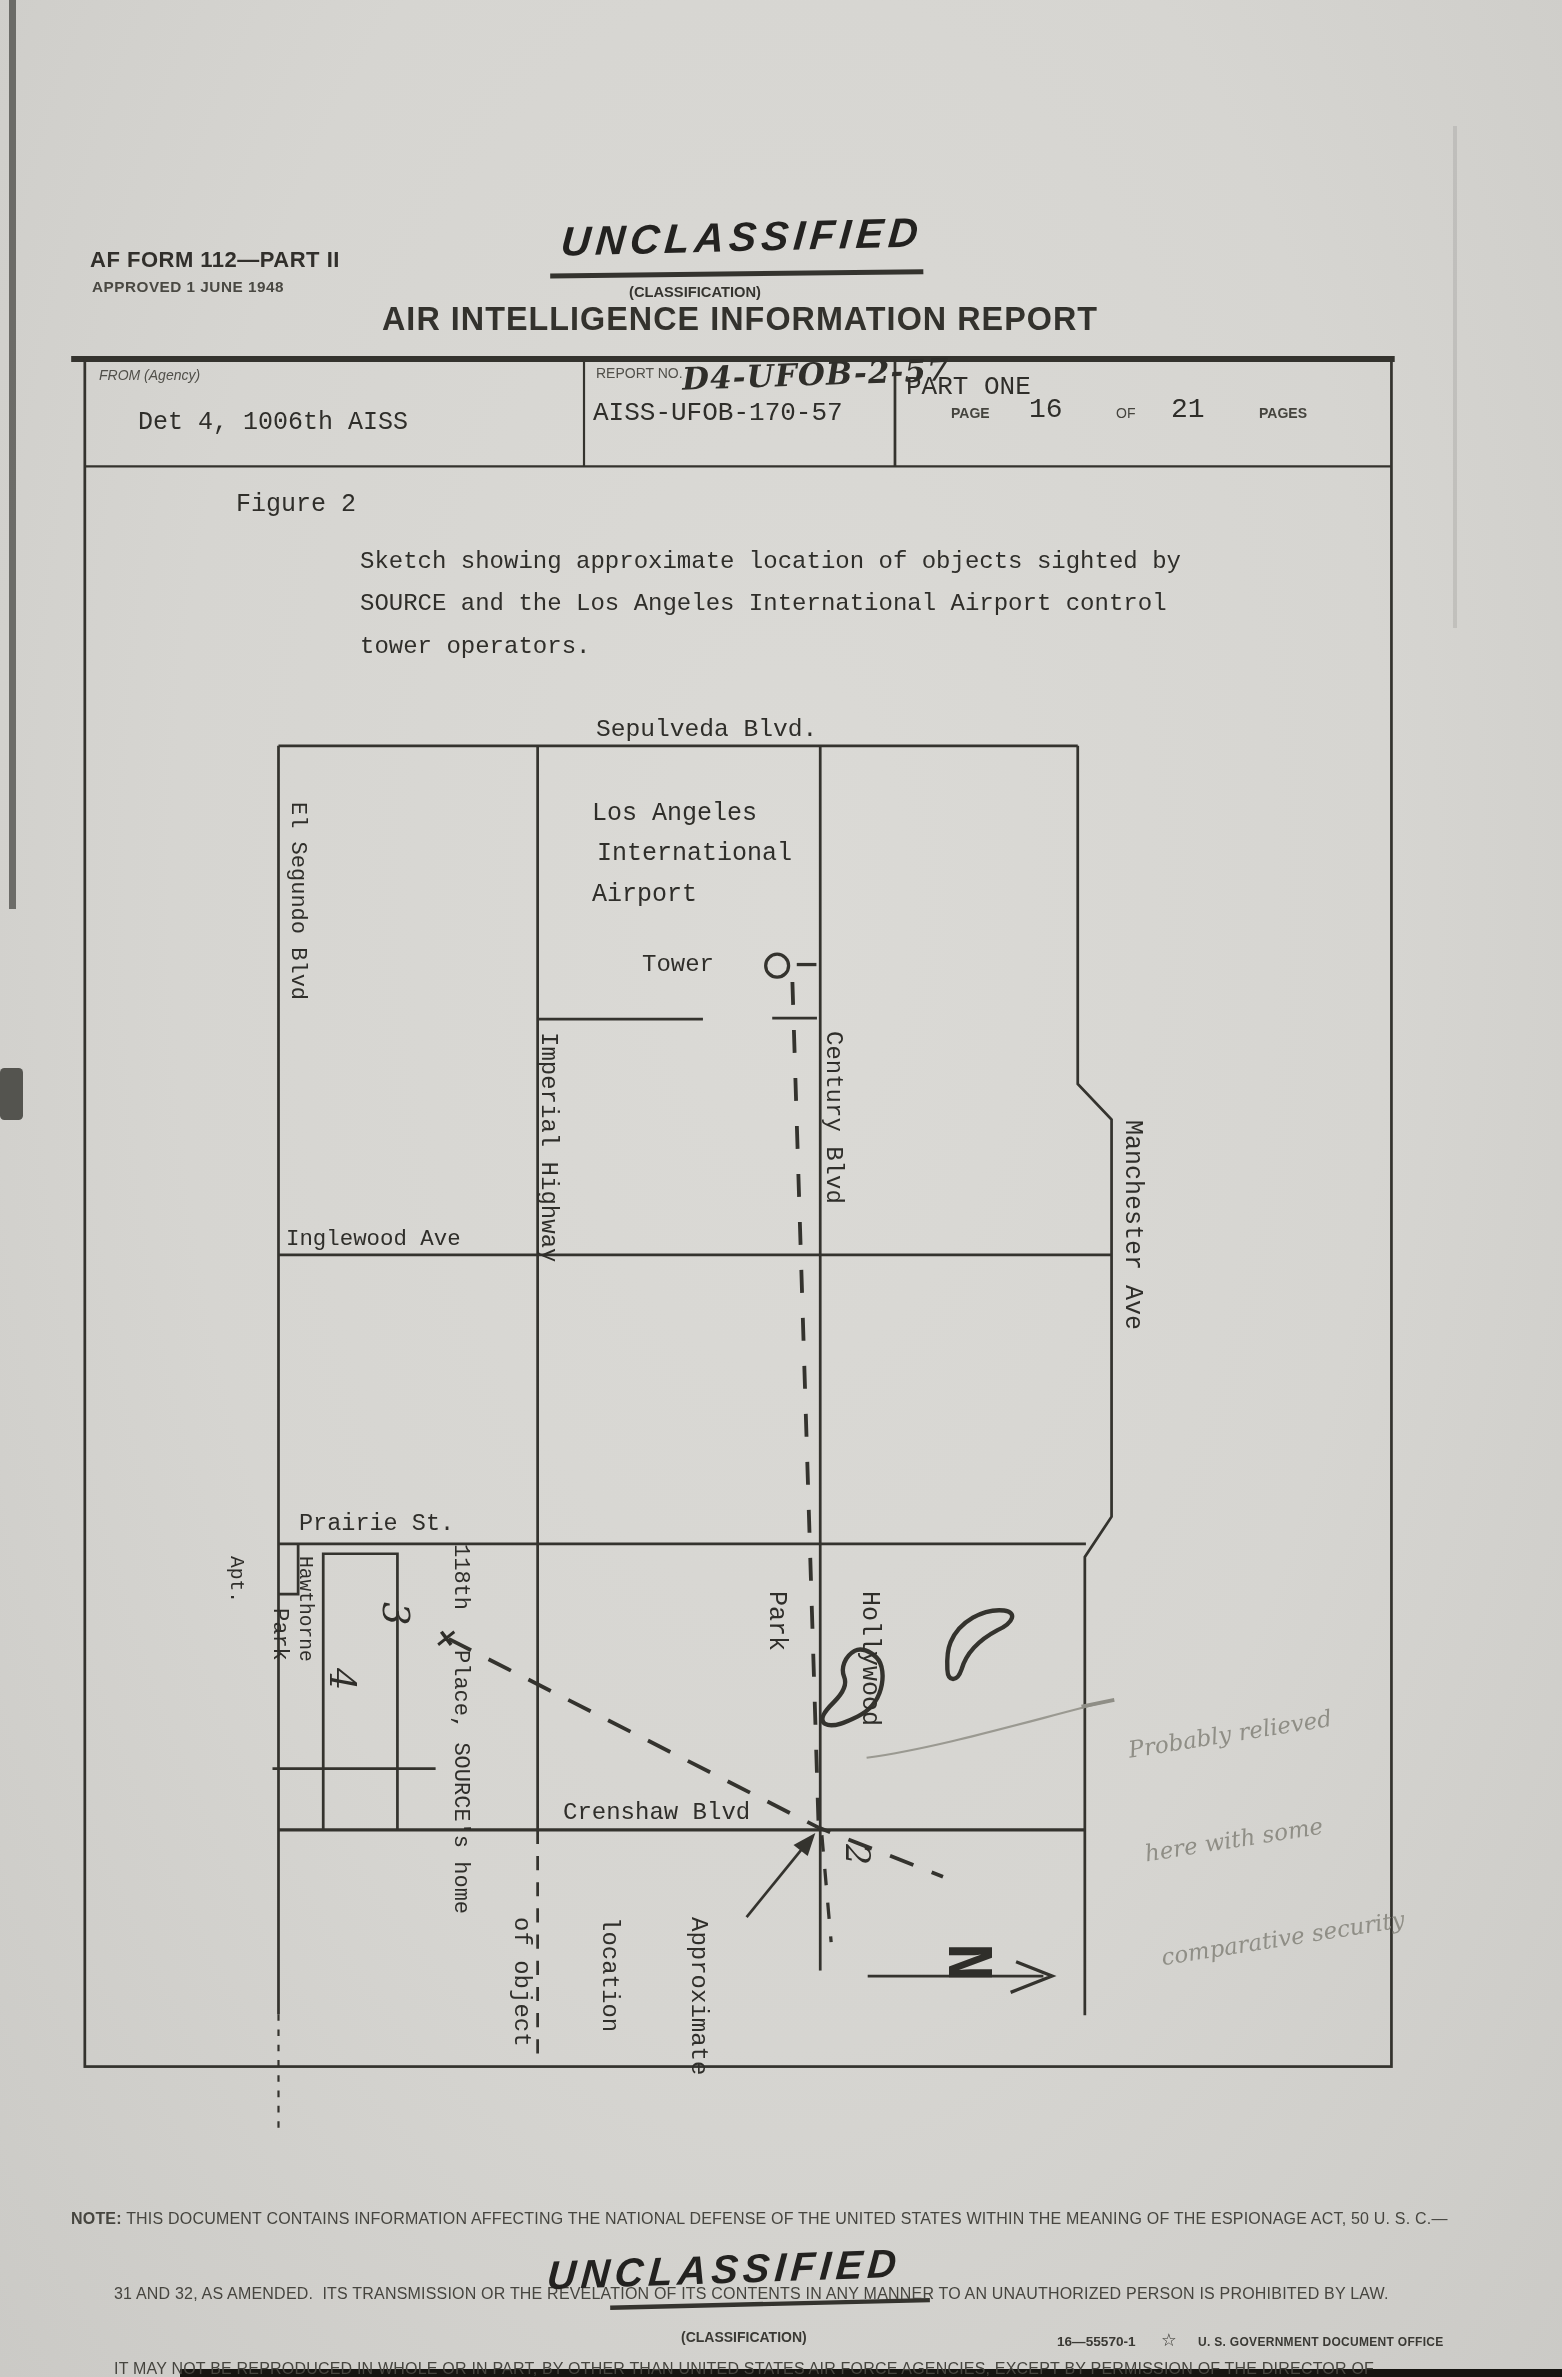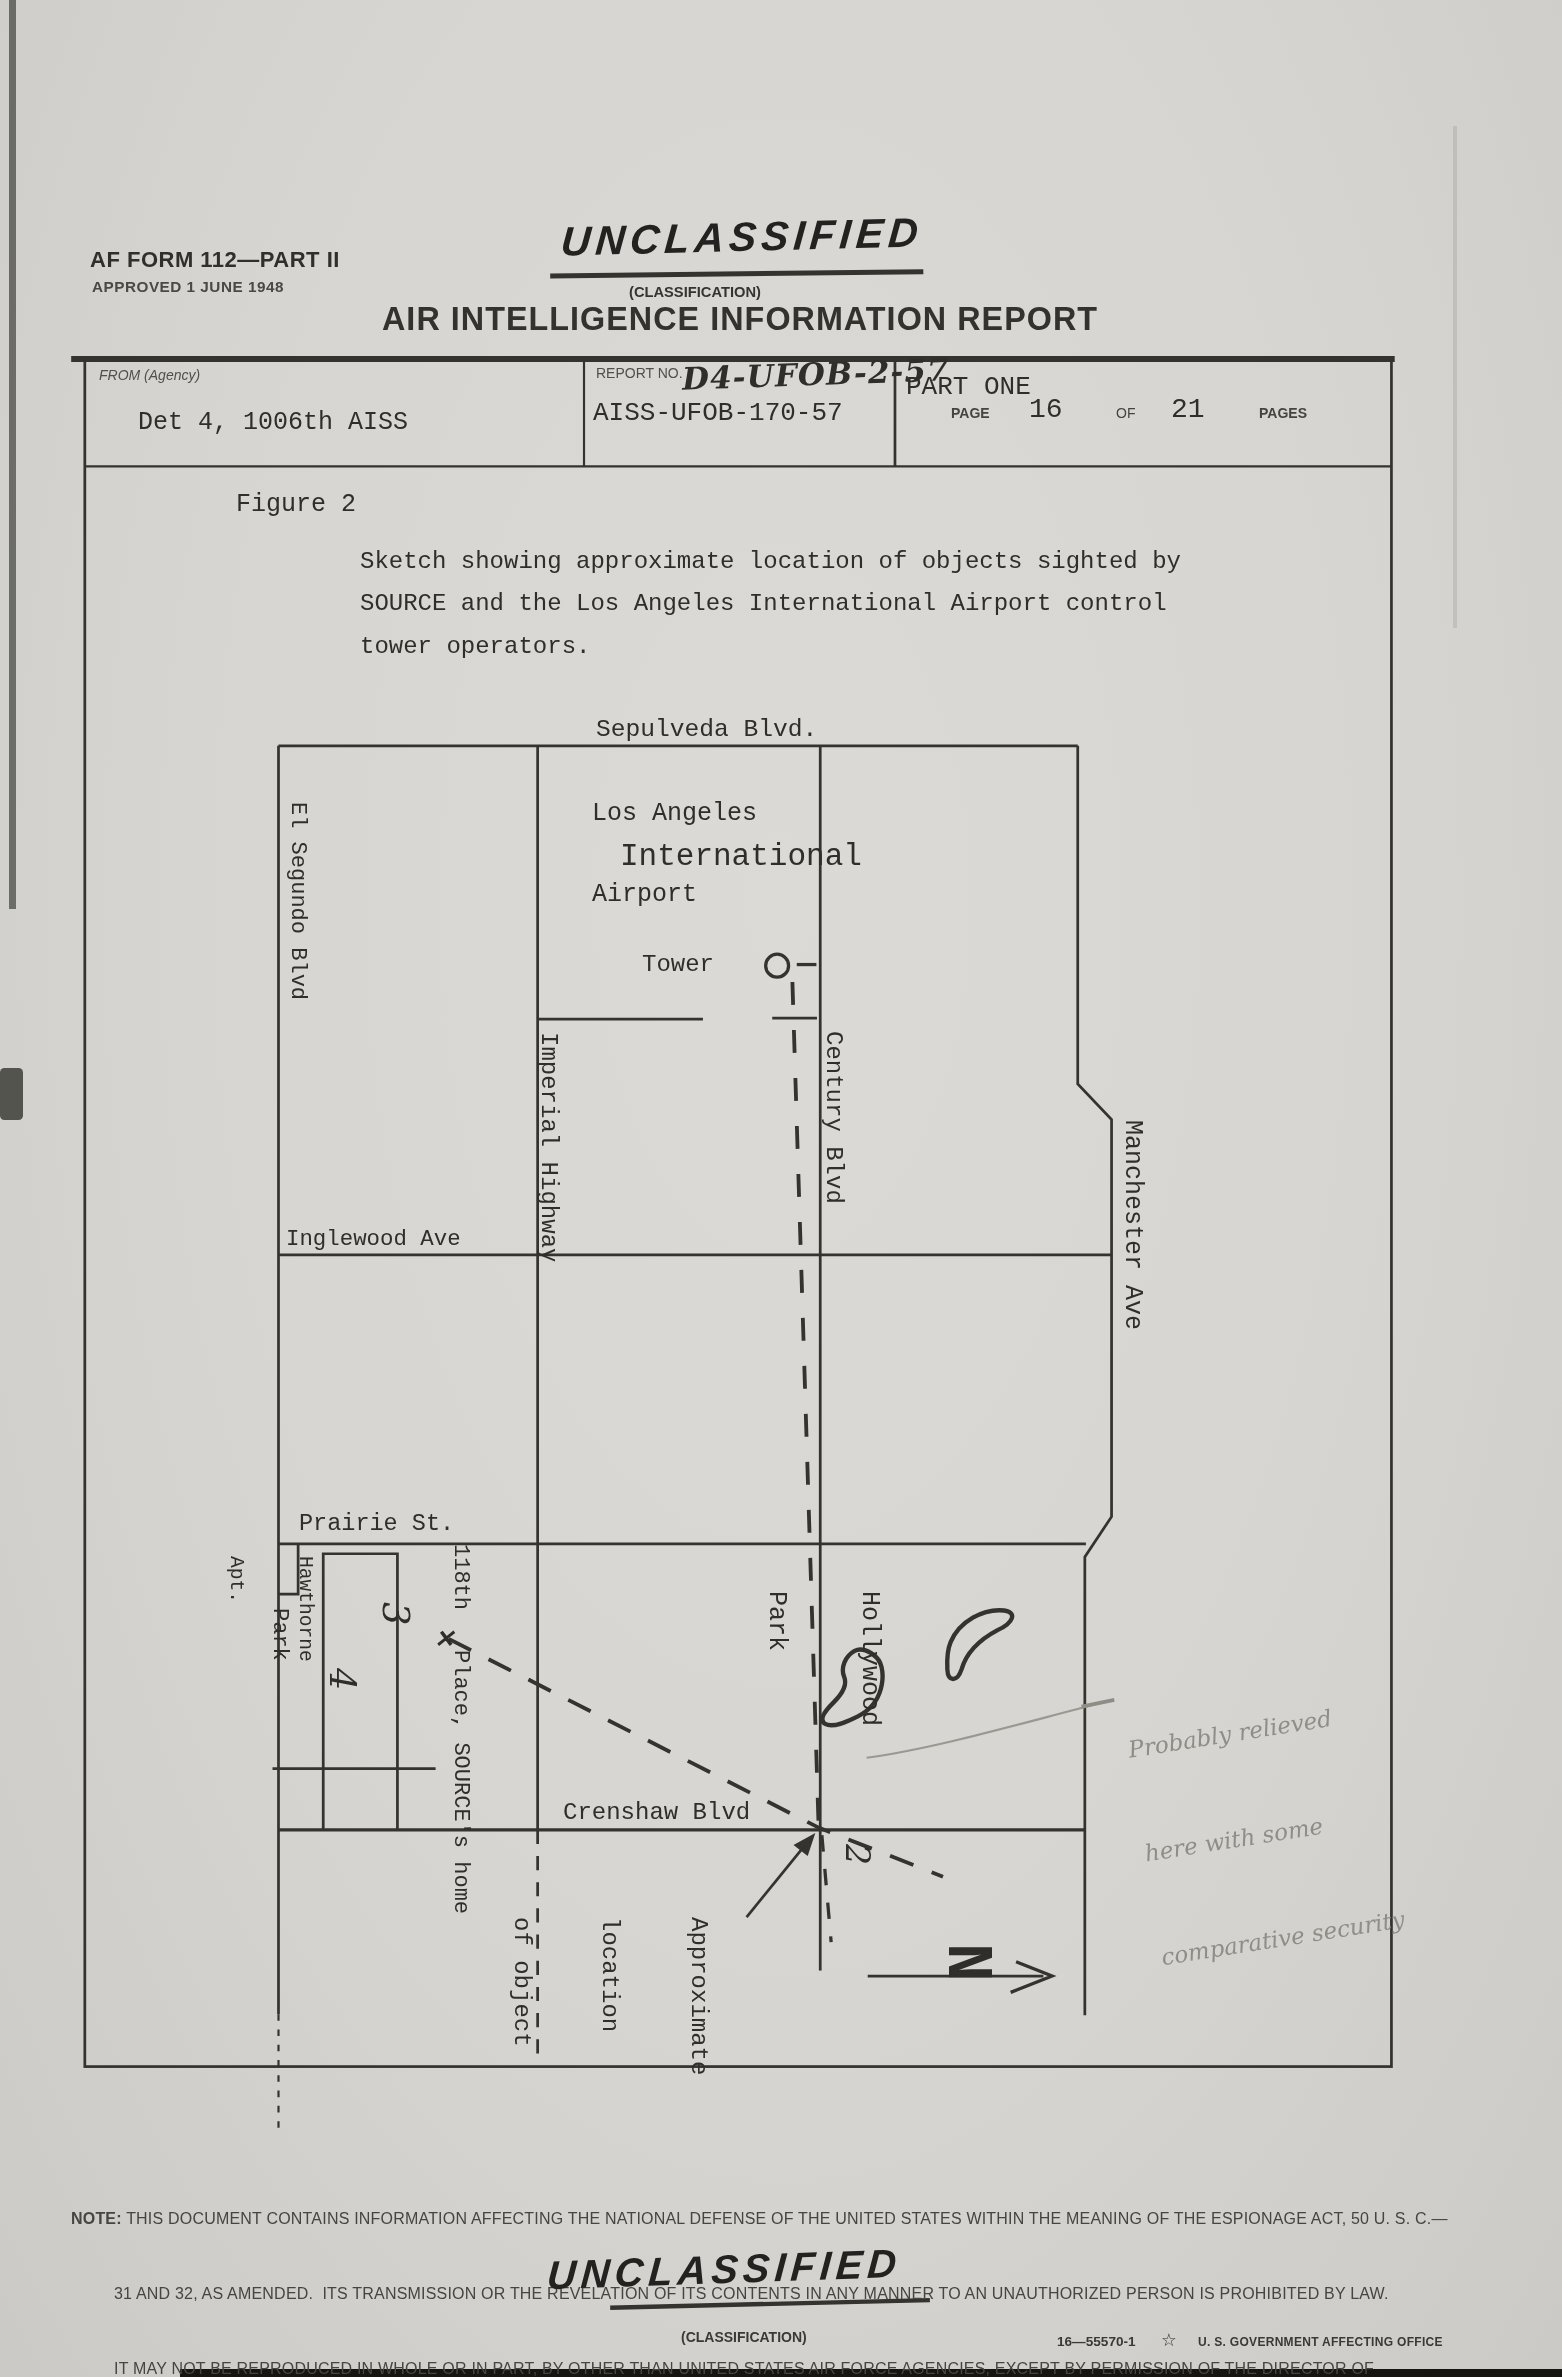--- a/index.html
+++ b/index.html
@@ -98,21 +98,21 @@
   <div class="t sans" style="left:1259px;top:405px;font-size:14px;font-weight:bold;color:#45443e;">PAGES</div>
 
   <div class="t mono" style="left:236px;top:490px;font-size:25px;">Figure 2</div>
   <div class="t mono" style="left:360px;top:548px;font-size:24px;">Sketch showing approximate location of objects sighted by</div>
   <div class="t mono" style="left:360px;top:590px;font-size:24px;">SOURCE and the Los Angeles International Airport control</div>
   <div class="t mono" style="left:360px;top:633px;font-size:24px;">tower operators.</div>
 
   <div class="t mono" style="left:596px;top:716px;font-size:24.6px;">Sepulveda Blvd.</div>
 
   <div class="t mono" style="left:592px;top:799px;font-size:25px;">Los Angeles</div>
-  <div class="t mono" style="left:620px;top:839px;font-size:31px;">International</div>
+  <div class="t mono" style="left:597px;top:839px;font-size:25px;">International</div>
   <div class="t mono" style="left:592px;top:880px;font-size:25px;">Airport</div>
 
   <div class="t mono" style="left:642px;top:951px;font-size:24px;">Tower</div>
 
   <div class="t mono v" style="left:310px;top:802px;font-size:22px;">El Segundo Blvd</div>
   <div class="t mono v" style="left:562px;top:1032px;font-size:24px;">Imperial Highway</div>
   <div class="t mono v" style="left:847px;top:1031px;font-size:24px;">Century Blvd</div>
   <div class="t mono v" style="left:1147px;top:1120px;font-size:25px;">Manchester Ave</div>
 
   <div class="t mono" style="left:286px;top:1226px;font-size:22.4px;">Inglewood Ave</div>
@@ -159,16 +159,16 @@
     <div style="white-space:pre;padding-left:43px;">31 AND 32, AS AMENDED.  ITS TRANSMISSION OR THE REVELATION OF ITS CONTENTS IN ANY MANNER TO AN UNAUTHORIZED PERSON IS PROHIBITED BY LAW.</div>
     <div style="white-space:pre;padding-left:43px;">IT MAY NOT BE REPRODUCED IN WHOLE OR IN PART, BY OTHER THAN UNITED STATES AIR FORCE AGENCIES, EXCEPT BY PERMISSION OF THE DIRECTOR OF</div>
     
   </div>
 
   <div class="t stamp" style="left:547px;top:2247px;font-size:40px;transform:rotate(-2deg) skewX(-6deg);">UNCLASSIFIED</div>
   <div class="t sans" style="left:681px;top:2329px;font-size:14px;font-weight:bold;color:#3a3934;">(CLASSIFICATION)</div>
 
   <div class="t sans" style="left:1057px;top:2334px;font-size:13.6px;font-weight:bold;color:#3a3934;">16—55570-1</div>
   <div class="t sans" style="left:1161px;top:2330px;font-size:17.5px;color:#2f2e29;">☆</div>
-  <div class="t sans" style="left:1198px;top:2335px;font-size:12px;font-weight:bold;letter-spacing:0.3px;color:#3a3934;">U. S. GOVERNMENT AFFECTING OFFICE</div>
+  <div class="t sans" style="left:1198px;top:2335px;font-size:12px;font-weight:bold;letter-spacing:0.3px;color:#3a3934;">U. S. GOVERNMENT DOCUMENT OFFICE</div>
 
 </div>
 
 
 </body></html>

